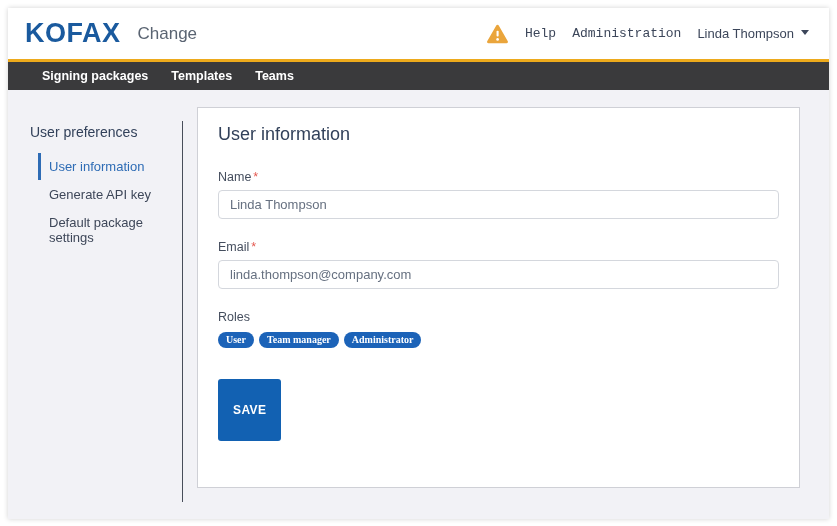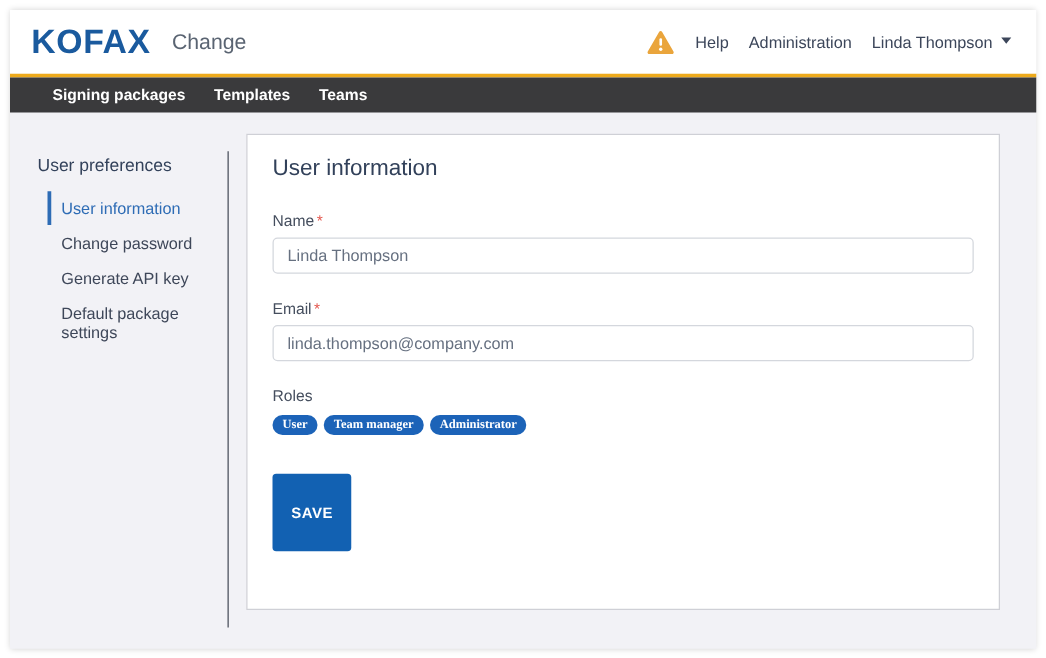--- a/index.html
+++ b/index.html
@@ -27,21 +27,21 @@
     font-size: 27px; font-weight: bold; letter-spacing: 0.5px;
     color: var(--brand_blue); cursor: pointer;
   }
   .product {
     margin-left: 17px; font-size: 17px; color: var(--product_gray);
   }
   .topbar-right {
     margin-left: auto; display: flex; align-items: center; gap: 16px;
     font-size: 13px; color: var(--header_text);
   }
-  .top-link { cursor: pointer; }
+  .top-link { cursor: pointer; font-family: Liberation Mono, monospace; }
   .user-menu { display: flex; align-items: center; gap: 7px; cursor: pointer; }
   .caret-down {
     width: 0; height: 0; margin-top: -3px;
     border-left: 4.5px solid transparent;
     border-right: 4.5px solid transparent;
     border-top: 5.5px solid var(--header_text);
   }
   .warn { display: flex; align-items: center; cursor: pointer; }
   
   .gold-line { height: 3px; background: var(--gold); }
@@ -161,21 +161,20 @@
     <span class="nav-item">Templates</span>
     <span class="nav-item">Teams</span>
   </nav>
 
   <div class="content">
 
     <aside class="sidebar">
       <h2 class="sidebar-title">User preferences</h2>
       <ul class="sidebar-list">
         <li class="sidebar-item active">User information</li>
-        <li class="sidebar-item">Change password</li>
         <li class="sidebar-item">Generate API key</li>
         <li class="sidebar-item">Default package settings</li>
       </ul>
     </aside>
 
     <div class="v-divider"></div>
 
     <section class="card">
       <h1 class="card-title">User information</h1>
 

